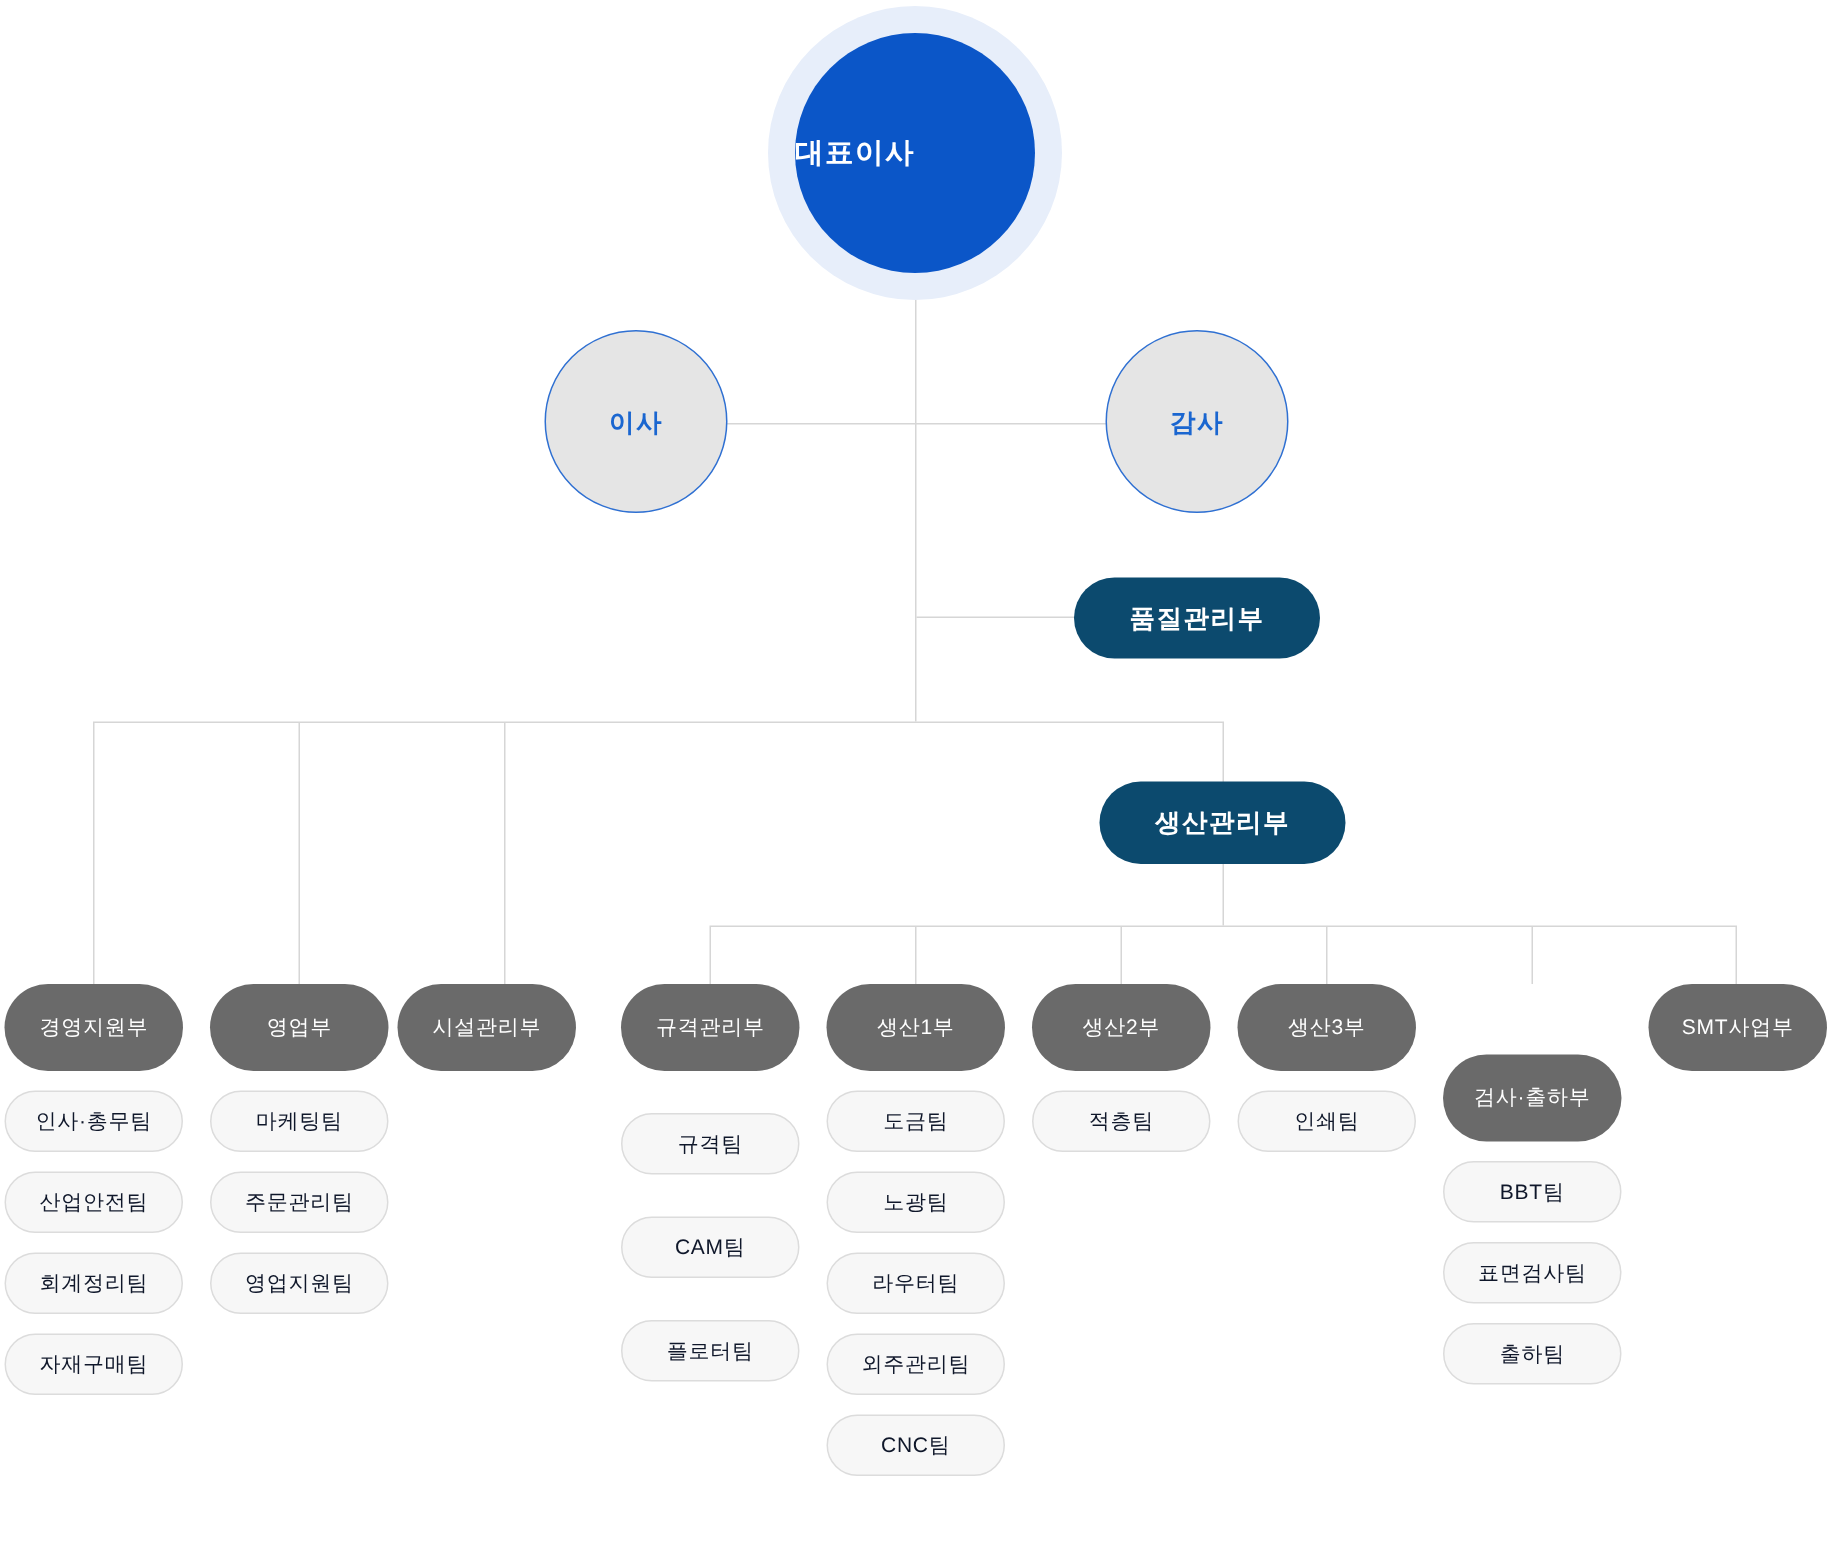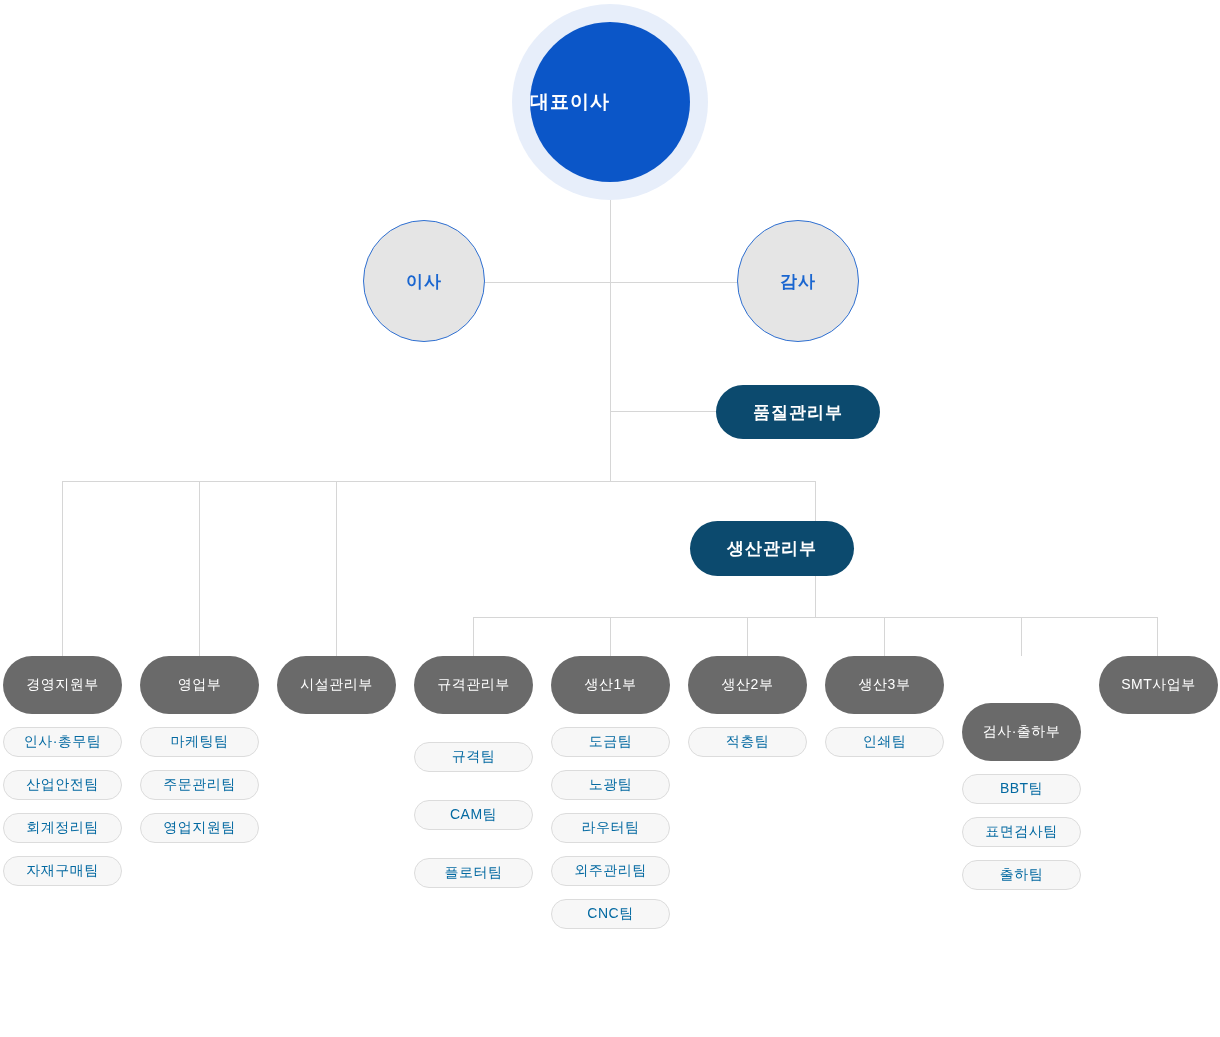--- a/index.html
+++ b/index.html
@@ -12,21 +12,21 @@
        display:flex;align-items:center;justify-content:flex-start;}
   .advisor{position:absolute;width:122px;height:122px;border-radius:50%;background:#e5e5e5;
        border:1px solid #2f70d2;color:#1a66d0;font-size:17px;font-weight:600;letter-spacing:1px;
        display:flex;align-items:center;justify-content:center;box-sizing:border-box;}
   .staff-pill{position:absolute;width:164px;height:55px;border-radius:28px;background:#0c4a6e;
        color:#ffffff;font-size:17px;font-weight:600;letter-spacing:1px;
        display:flex;align-items:center;justify-content:center;}
   .column{position:absolute;top:656px;width:119px;display:flex;flex-direction:column;gap:13px;align-items:stretch;}
   .dept-pill{height:58px;border-radius:29px;background:#6a6a6a;color:#ffffff;font-size:14px;font-weight:500;
        display:flex;align-items:center;justify-content:center;letter-spacing:0.5px;}
-  .team-pill{height:30px;border-radius:20.5px;background:#f7f7f7;border:1px solid #dcdcdc;color:#0369a1;
+  .team-pill{height:41px;border-radius:20.5px;background:#f7f7f7;border:1px solid #dcdcdc;color:#0f172a;
        font-size:14px;display:flex;align-items:center;justify-content:center;box-sizing:border-box;letter-spacing:0.5px;}
 </style>
 </head>
 <body>
 
 <div class="stage">
 
   <div class="line" style="left:610px;top:102px;width:1px;height:379px;"></div>
   <div class="line" style="left:424px;top:282px;width:374px;height:1px;"></div>
   <div class="line" style="left:611px;top:411px;width:106px;height:1px;"></div>
@@ -51,21 +51,21 @@
   <div class="advisor" style="left:363px;top:220px;">
     <span>이사</span>
   </div>
   <div class="advisor" style="left:737px;top:220px;">
     <span>감사</span>
   </div>
 
   <div class="staff-pill" style="left:716px;top:385px;height:54px;">
     <span>품질관리부</span>
   </div>
-  <div class="staff-pill" style="left:690px;top:521px;">
+  <div class="staff-pill" style="left:733px;top:521px;">
     <span>생산관리부</span>
   </div>
 
   <div class="column" style="left:3px;">
     <div class="dept-pill">
         <span>경영지원부</span>
       </div>
     <div class="team-pill">
         <span>인사·총무팀</span>
       </div>
@@ -88,21 +88,21 @@
         <span>마케팅팀</span>
       </div>
     <div class="team-pill">
         <span>주문관리팀</span>
       </div>
     <div class="team-pill">
         <span>영업지원팀</span>
       </div>
   </div>
 
-  <div class="column" style="left:277px;">
+  <div class="column" style="left:265px;">
     <div class="dept-pill">
         <span>시설관리부</span>
       </div>
   </div>
 
   <div class="column" style="left:414px;gap:28px;">
     <div class="dept-pill">
         <span>규격관리부</span>
       </div>
     <div class="team-pill">

